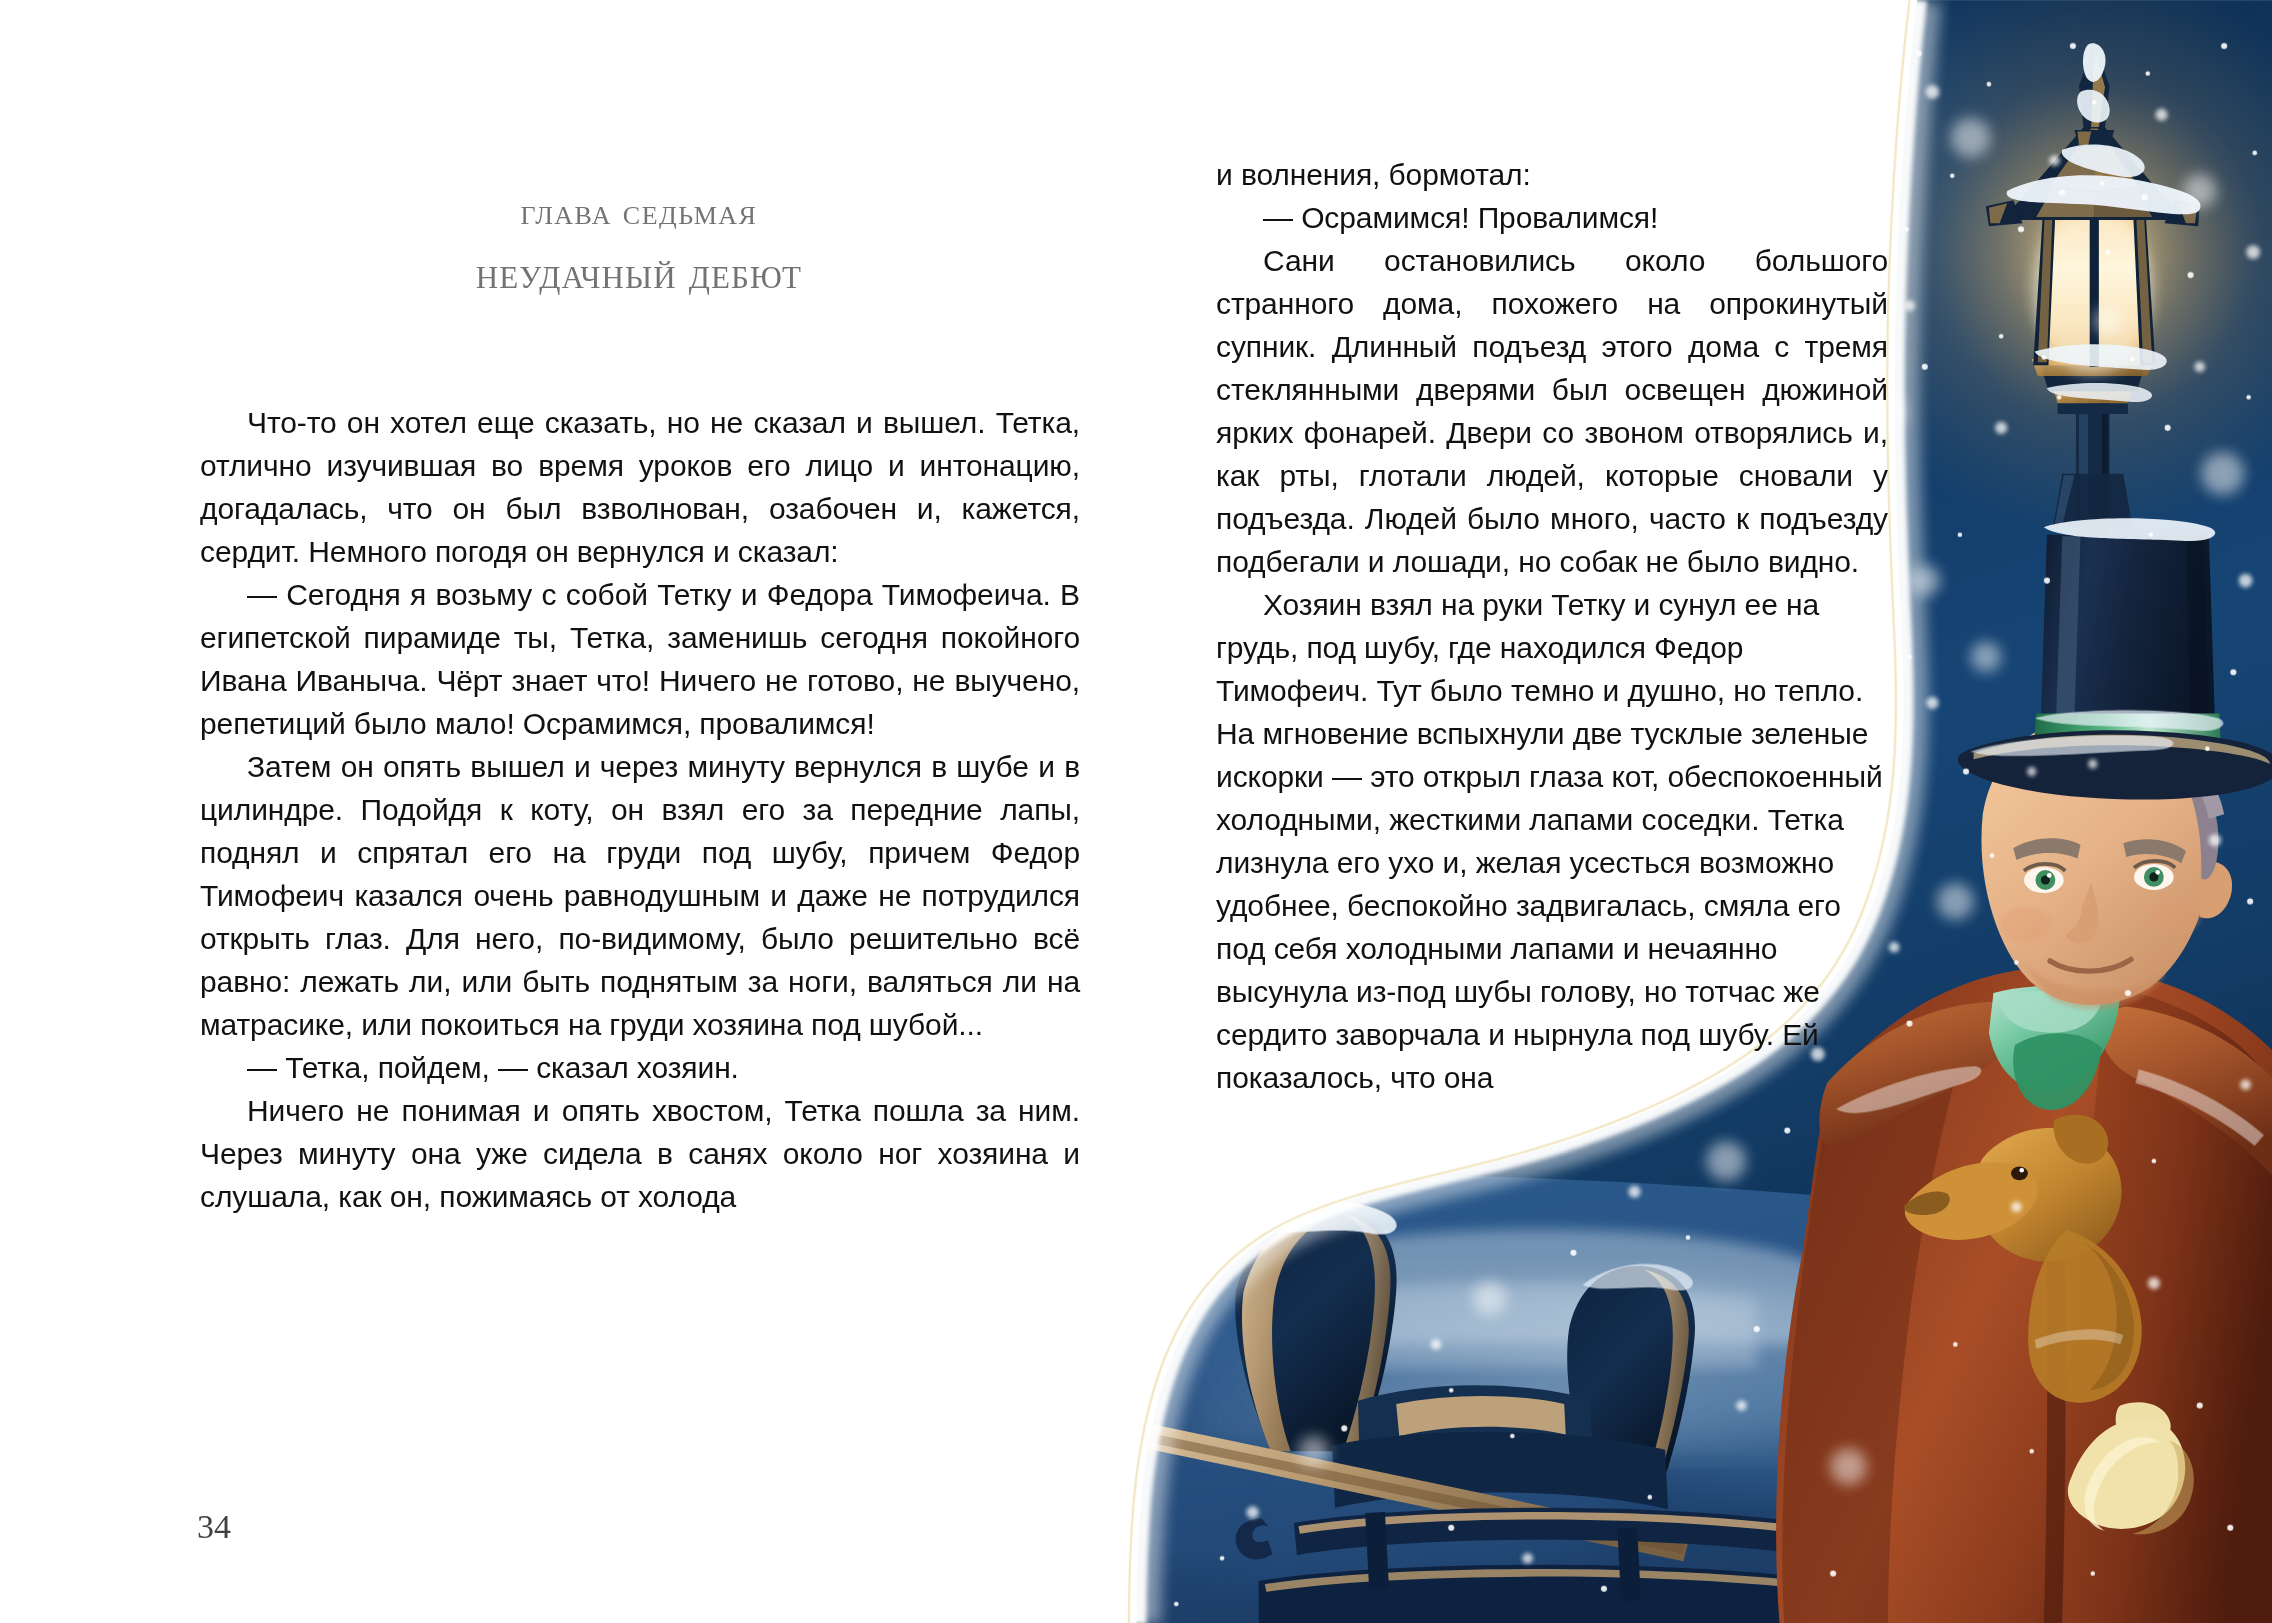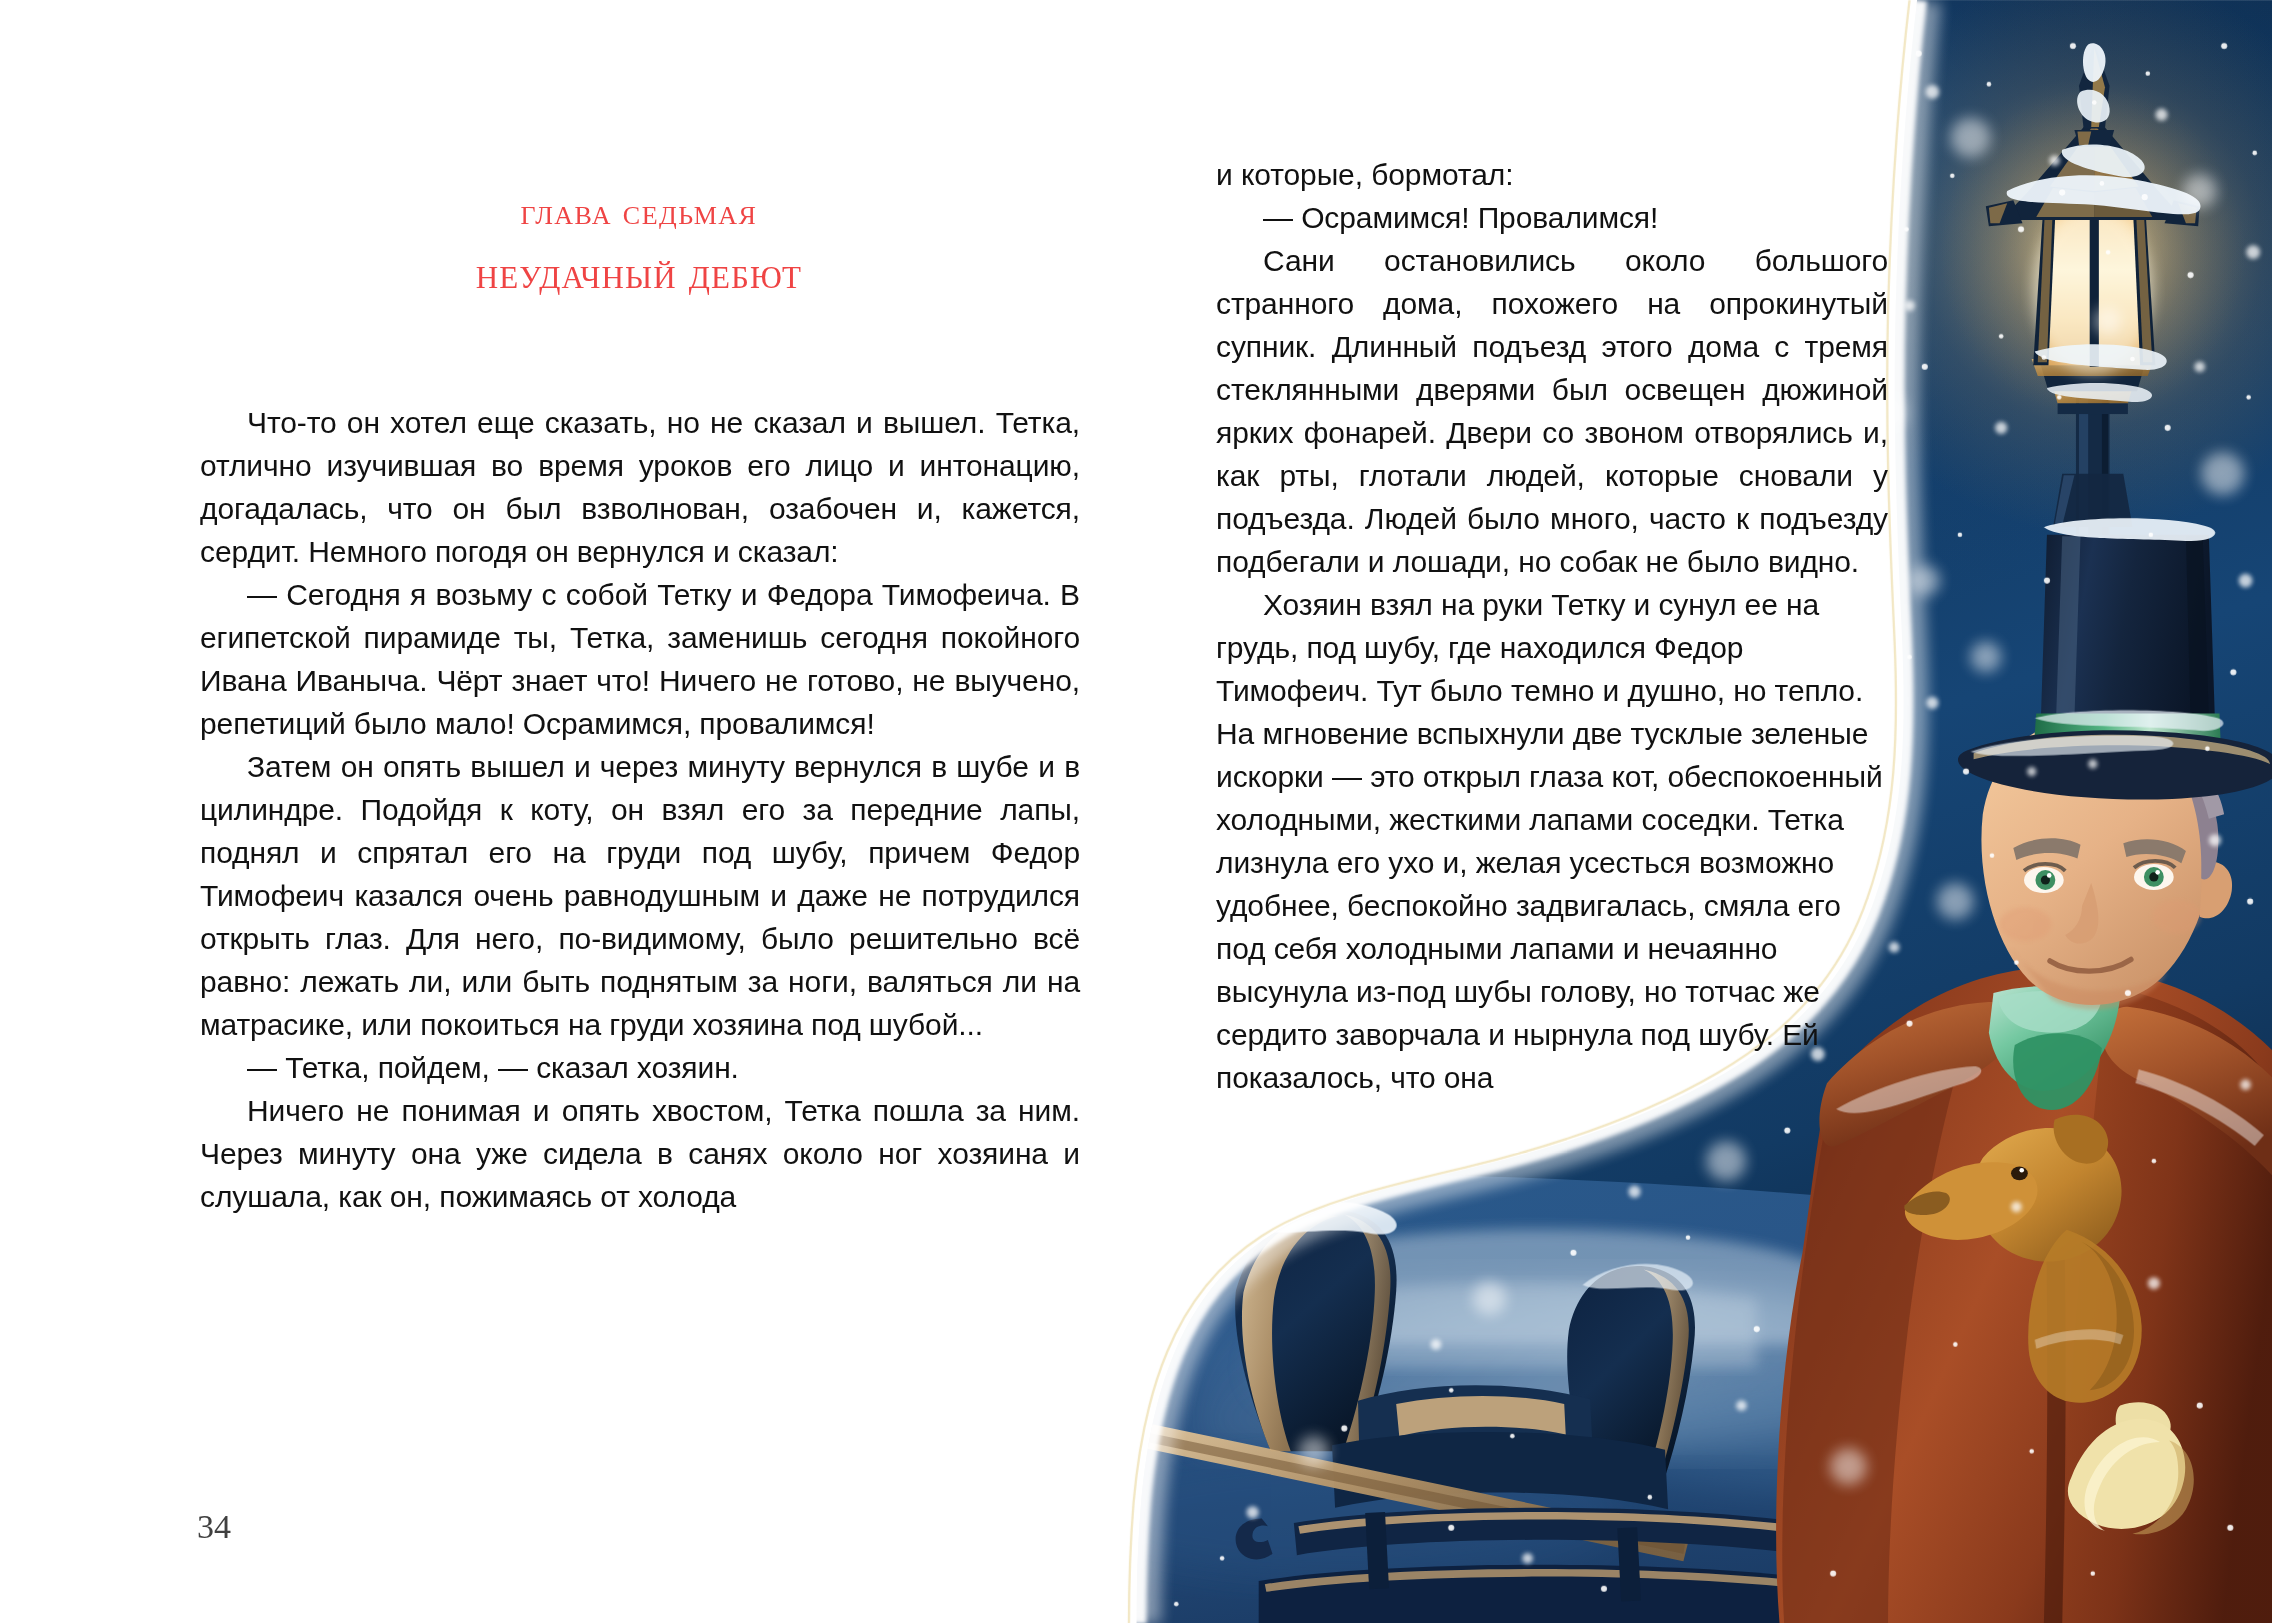--- a/index.html
+++ b/index.html
@@ -35,21 +35,21 @@
     width: 2273px; height: 1624px;
   }
 
   .chapter-head {
     position: absolute;
     left: 200px;
     top: 189px;
     width: 878px;
     text-align: center;
     font-family: "Liberation Serif", serif;
-    color: #ef4444;
+    color: #737373;
   }
   .chapter-head .line1 {
     display: block;
     font-size: 37px;
     letter-spacing: 1.5px;
     line-height: 1.22;
     white-space: nowrap;
     font-variant: small-caps;
     text-transform: lowercase;
     font-weight: 400;
@@ -652,21 +652,21 @@
 
     <div class="col col-left">
       <p>Что-то он хотел еще сказать, но не сказал и вышел. Тетка, отлично изучившая во время уроков его лицо и интонацию, догадалась, что он был взволнован, озабочен и, кажется, сердит. Немного погодя он вернулся и сказал:</p>
       <p>— Сегодня я возьму с собой Тетку и Федора Тимофеича. В египетской пирамиде ты, Тетка, заменишь сегодня покойного Ивана Иваныча. Чёрт знает что! Ничего не готово, не выучено, репетиций было мало! Осрамимся, провалимся!</p>
       <p>Затем он опять вышел и через минуту вернулся в шубе и в цилиндре. Подойдя к коту, он взял его за передние лапы, поднял и спрятал его на груди под шубу, причем Федор Тимофеич казался очень равнодушным и даже не потрудился открыть глаз. Для него, по-видимому, было решительно всё равно: лежать ли, или быть поднятым за ноги, валяться ли на матрасике, или покоиться на груди хозяина под шубой...</p>
       <p>— Тетка, пойдем, — сказал хозяин.</p>
       <p>Ничего не понимая и опять хвостом, Тетка пошла за ним. Через минуту она уже сидела в санях около ног хозяина и слушала, как он, пожимаясь от холода</p>
     </div>
 
     <div class="col col-right">
-      <p class="noindent">и которые, бормотал:</p>
+      <p class="noindent">и волнения, бормотал:</p>
       <p>— Осрамимся! Провалимся!</p>
       <p>Сани остановились около большого странного дома, похожего на опрокинутый супник. Длинный подъезд этого дома с тремя стеклянными дверями был освещен дюжиной ярких фонарей. Двери со звоном отворялись и, как рты, глотали людей, которые сновали у подъезда. Людей было много, часто к подъезду подбегали и лошади, но собак не было видно.</p>
       <p>Хозяин взял на руки Тетку и сунул ее на грудь, под шубу, где находился Федор Тимофеич. Тут было темно и душно, но тепло. На мгновение вспыхнули две тусклые зеленые искорки — это открыл глаза кот, обеспокоенный холодными, жесткими лапами соседки. Тетка лизнула его ухо и, желая усесться возможно удобнее, беспокойно задвигалась, смяла его под себя холодными лапами и нечаянно высунула из-под шубы голову, но тотчас же сердито заворчала и нырнула под шубу. Ей показалось, что она</p>
     </div>
 
     <div class="page-number">34</div>
 
   </div>
 </div>
 

